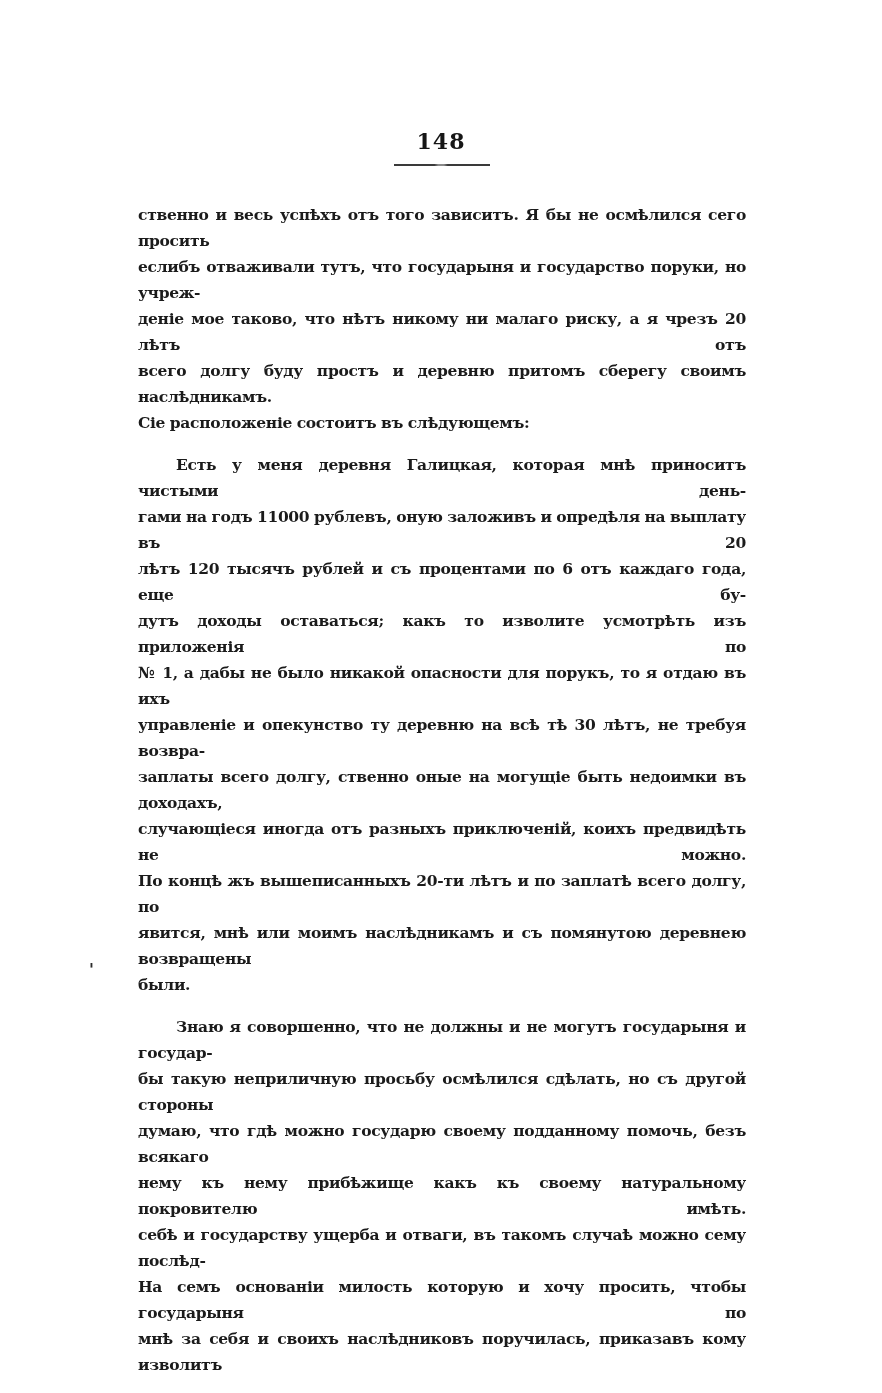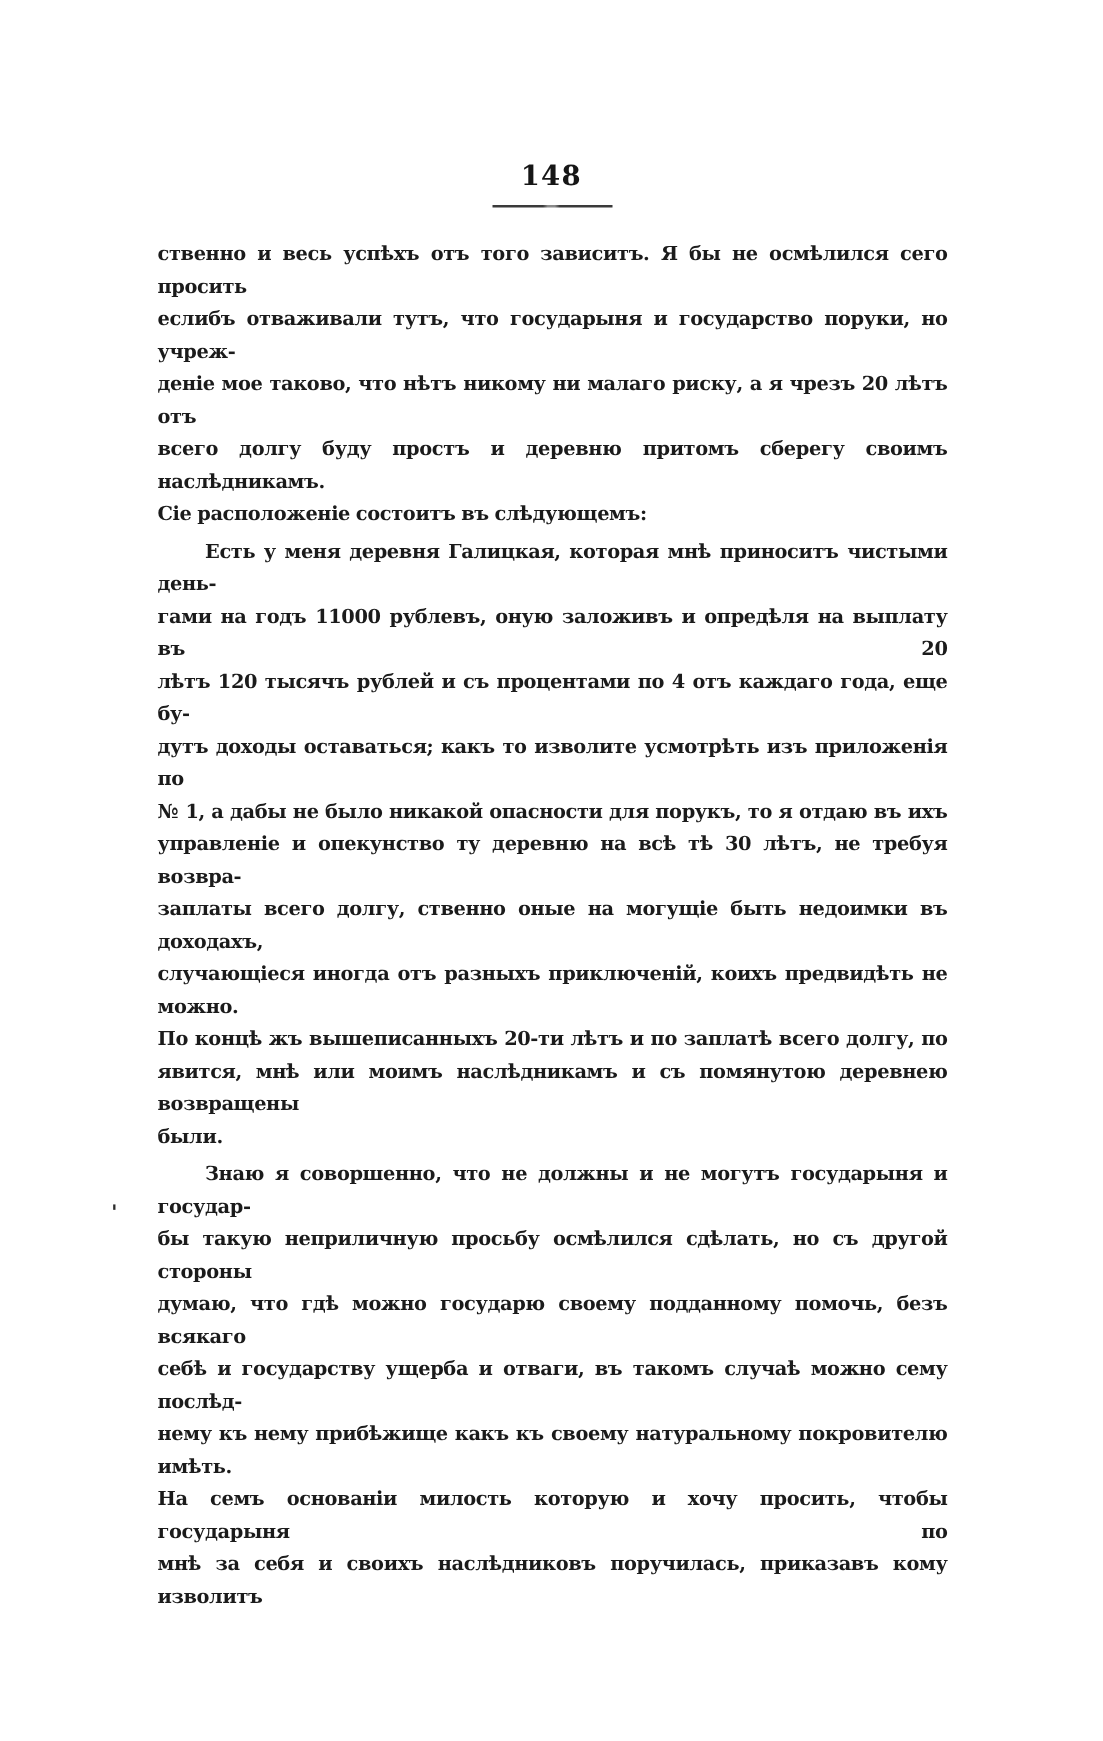--- a/index.html
+++ b/index.html
@@ -44,21 +44,21 @@
     left: 122px;
     top: 186px;
     width: 640px;
     font-size: 15.5px;
     font-weight: 700;
     line-height: 26px;
     letter-spacing: -0.3px;
     word-spacing: -0.5px;
     color: #1b1b1b;
   }
-  .paragraph { margin: 4px; }
+  .paragraph { margin: 16px; }
   .line {
     text-align: justify;
     text-align-last: justify;
     hyphens: none;
   }
   .line.short-end {
     text-align-last: left;
   }
   .indent .line:first-child {
     text-indent: 38px;
@@ -83,33 +83,33 @@
       <div class="paragraph">
         <div class="line">ственно и весь успѣхъ отъ того зависитъ. Я бы не осмѣлился сего просить</div>
         <div class="line">еслибъ отваживали тутъ, что государыня и государство поруки, но учреж-</div>
         <div class="line">деніе мое таково, что нѣтъ никому ни малаго риску, а я чрезъ 20 лѣтъ отъ</div>
         <div class="line">всего долгу буду простъ и деревню притомъ сберегу своимъ наслѣдникамъ.</div>
         <div class="line short-end">Сіе расположеніе состоитъ въ слѣдующемъ:</div>
       </div>
       <div class="paragraph indent">
         <div class="line">Есть у меня деревня Галицкая, которая мнѣ приноситъ чистыми день-</div>
         <div class="line">гами на годъ 11000 рублевъ, оную заложивъ и опредѣля на выплату въ 20</div>
-        <div class="line">лѣтъ 120 тысячъ рублей и съ процентами по 4 отъ каждаго года, еще бу-</div>
+        <div class="line">лѣтъ 120 тысячъ рублей и съ процентами по 6 отъ каждаго года, еще бу-</div>
         <div class="line">дутъ доходы оставаться; какъ то изволите усмотрѣть изъ приложенія по</div>
         <div class="line">№ 1, а дабы не было никакой опасности для порукъ, то я отдаю въ ихъ</div>
         <div class="line">управленіе и опекунство ту деревню на всѣ тѣ 30 лѣтъ, не требуя возвра-</div>
         <div class="line">заплаты всего долгу, ственно оные на могущіе быть недоимки въ доходахъ,</div>
         <div class="line">случающіеся иногда отъ разныхъ приключеній, коихъ предвидѣть не можно.</div>
         <div class="line">По концѣ жъ вышеписанныхъ 20-ти лѣтъ и по заплатѣ всего долгу, по</div>
         <div class="line">явится, мнѣ или моимъ наслѣдникамъ и съ помянутою деревнею возвращены</div>
         <div class="line short-end">были.</div>
       </div>
       <div class="paragraph indent">
         <div class="line">Знаю я соворшенно, что не должны и не могутъ государыня и государ-</div>
         <div class="line">бы такую неприличную просьбу осмѣлился сдѣлать, но съ другой стороны</div>
         <div class="line">думаю, что гдѣ можно государю своему подданному помочь, безъ всякаго</div>
+        <div class="line">нему къ нему прибѣжище какъ къ своему натуральному покровителю имѣть.</div>
         <div class="line">себѣ и государству ущерба и отваги, въ такомъ случаѣ можно сему послѣд-</div>
-        <div class="line">нему къ нему прибѣжище какъ къ своему натуральному покровителю имѣть.</div>
         <div class="line">На семъ основаніи милость которую и хочу просить, чтобы государыня по</div>
         <div class="line">мнѣ за себя и своихъ наслѣдниковъ поручилась, приказавъ кому изволитъ</div>
       </div>
     </div>
 </div>
 
 </body></html>

